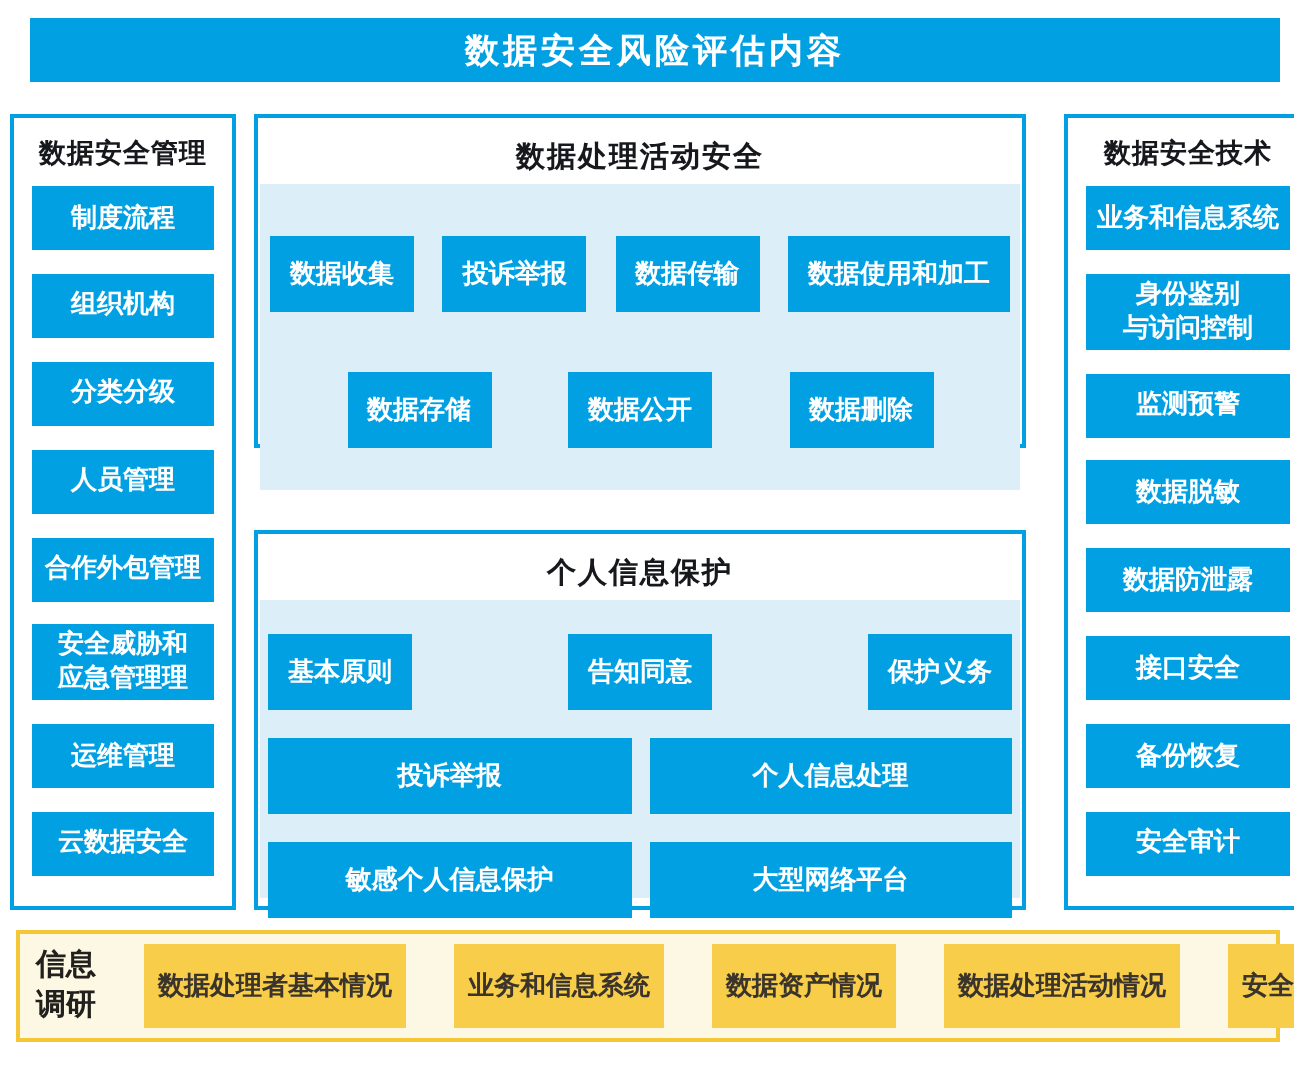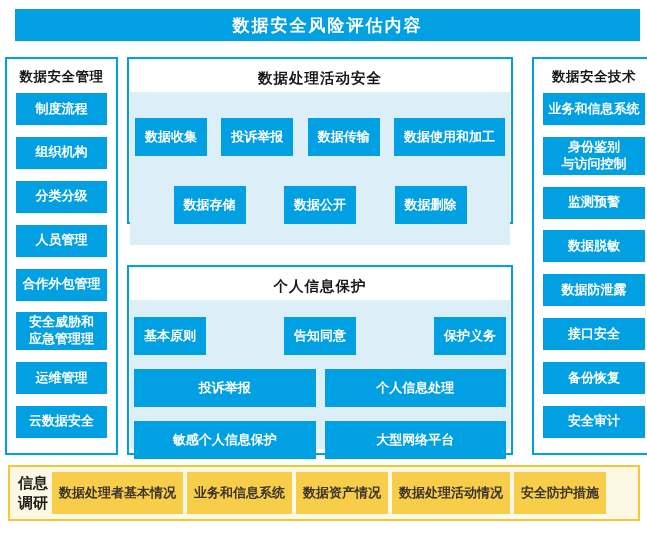--- a/index.html
+++ b/index.html
@@ -50,21 +50,21 @@
   .row { display:flex; }
   .row-between { justify-content:space-between; }
   .row-evenly  { justify-content:space-evenly; margin-top:30px; }
   .row-pair    { gap:9px; margin-top:14px; }
   .row-pair .btn { flex:1; }
   .panel .btn { padding:5px 10px; }
   
   .survey {
     position:absolute; left:8px; top:465px; width:632px; height:56px;
     background:#fdf8e3; border:2px solid #f5c636; box-sizing:border-box;
-    display:flex; align-items:center; gap:4px; padding:0 6px 0 8px;
+    display:flex; align-items:center; gap:24px; padding:0 6px 0 8px;
   }
   .survey-title {
     font-size:15px; font-weight:bold; color:#22201c; line-height:1.35;
     white-space:pre-line; flex:none;
   }
   .survey-btn {
     background:#f8cd49; color:#3a342c; font-size:13px; font-weight:bold;
     padding:12px 7px; white-space:nowrap; flex:none;
   }
 </style>

